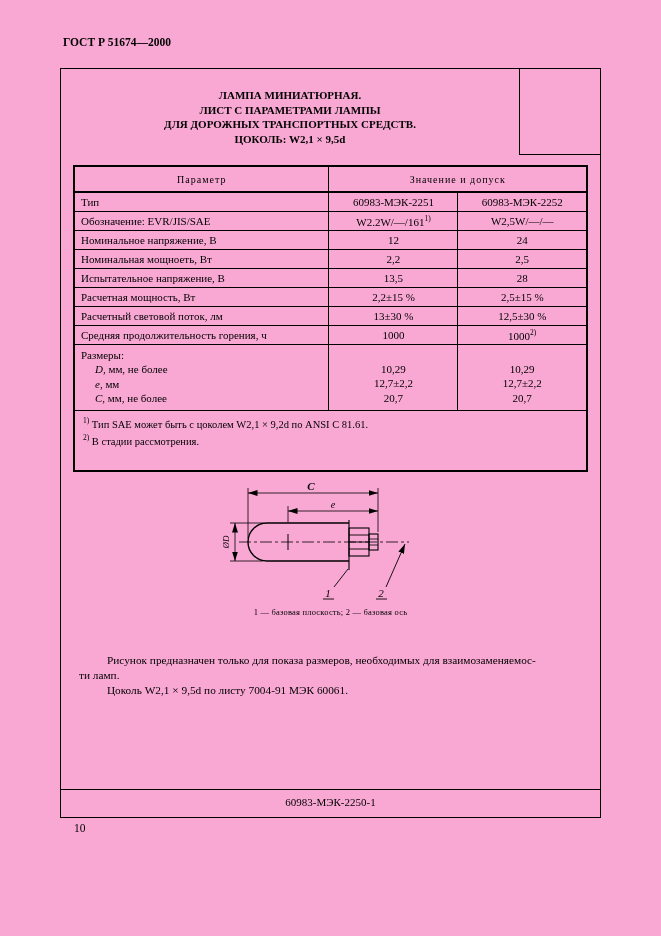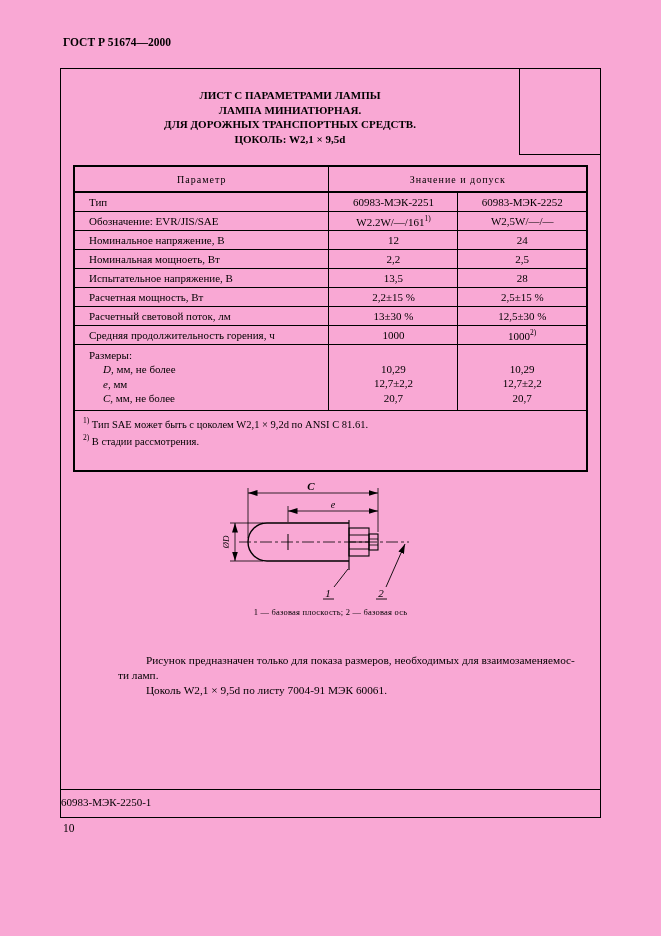--- a/index.html
+++ b/index.html
@@ -20,60 +20,60 @@
   .title-corner { width:81px; border-left:1.4px solid #000; border-bottom:1.4px solid #000; }
 
   table.params { border-collapse:collapse; margin:10px auto 0; width:513px; border:2px solid #000; table-layout:fixed; }
   .params th, .params td { border:1px solid #000; }
   .params col.c-param { width:255px; }
   .params col.c-val { width:129px; }
   .params tr.hdr th {
     font-weight:normal; font-size:10px; letter-spacing:1px;
     padding:7px 4px 6px; border-bottom:2.5px solid #000; text-align:center;
   }
-  .params td.param { font-size:11px; padding:3px 14px 2px; height:19px; }
+  .params td.param { font-size:11px; padding:3px 6px 2px; height:19px; }
   .params td.val { font-size:11px; text-align:center; padding:2px 3px; }
   .params sup { font-size:7.5px; }
 
   .params tr.sizes td { vertical-align:top; }
   .params tr.sizes td.param { padding-top:3px; padding-bottom:4px; line-height:14.5px; }
   .params tr.sizes td.val { padding-top:17px; line-height:14.5px;margin-top:48px; }
   .size-item { padding-left:14px; }
   .size-item i { font-family:"Liberation Serif", serif; }
 
   .fn-cell { font-size:10.5px; padding:3px 8px 22px; line-height:13.5px; }
 
   .drawing { margin-top:8px; text-align:center; }
   .drawing svg { display:block; margin:0 auto; }
   .caption { font-size:8.5px; letter-spacing:.2px; text-align:center; margin-top:3px; }
 
   .bodytext { margin:36px 14px 0 18px; font-size:11.3px; line-height:15px; }
-  .bodytext .line { white-space:nowrap;margin-left:39px; }
+  .bodytext .line { white-space:nowrap; }
   .indent { text-indent:28px; }
 
   .footer-area {
     position:absolute; left:0; right:0; bottom:0; height:28px;
-    border-top:1.2px solid #000; font-size:11px; padding-top:6px;
+    border-top:1.2px solid #000; text-align:center; font-size:11px; padding-top:6px;
   }
 
-  .page-number { position:absolute; left:63px; top:822px; font-size:11.5px; }
+  .page-number { position:absolute; left:74px; top:822px; font-size:11.5px; }
 </style>
 </head>
 <body>
 
 <div class="page">
 
   <div class="gost-header">ГОСТ Р 51674—2000</div>
 
   <div class="frame">
 
     <div class="title-block">
       <div class="title-main">
+        <div>ЛАМПА МИНИАТЮРНАЯ.</div>
         <div>ЛИСТ С ПАРАМЕТРАМИ ЛАМПЫ</div>
-        <div>ЛАМПА МИНИАТЮРНАЯ.</div>
         <div>ДЛЯ ДОРОЖНЫХ ТРАНСПОРТНЫХ СРЕДСТВ.</div>
         <div>ЦОКОЛЬ: W2,1 × 9,5d</div>
       </div>
       <div class="title-corner"></div>
     </div>
 
     <table class="params">
       <colgroup>
           <col class="c-param">
           <col class="c-val">

